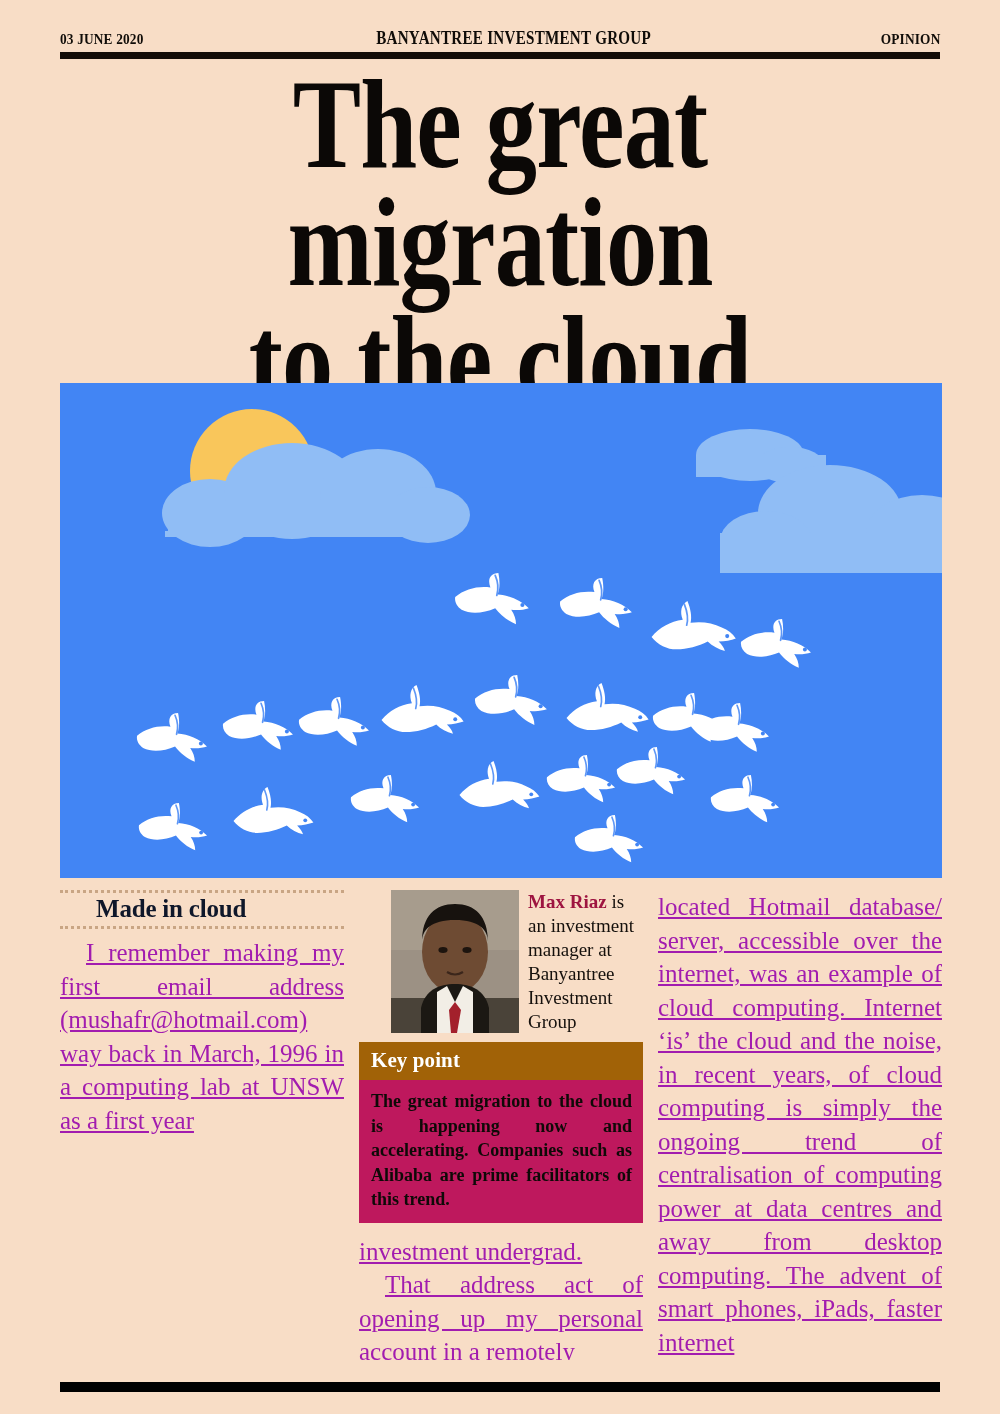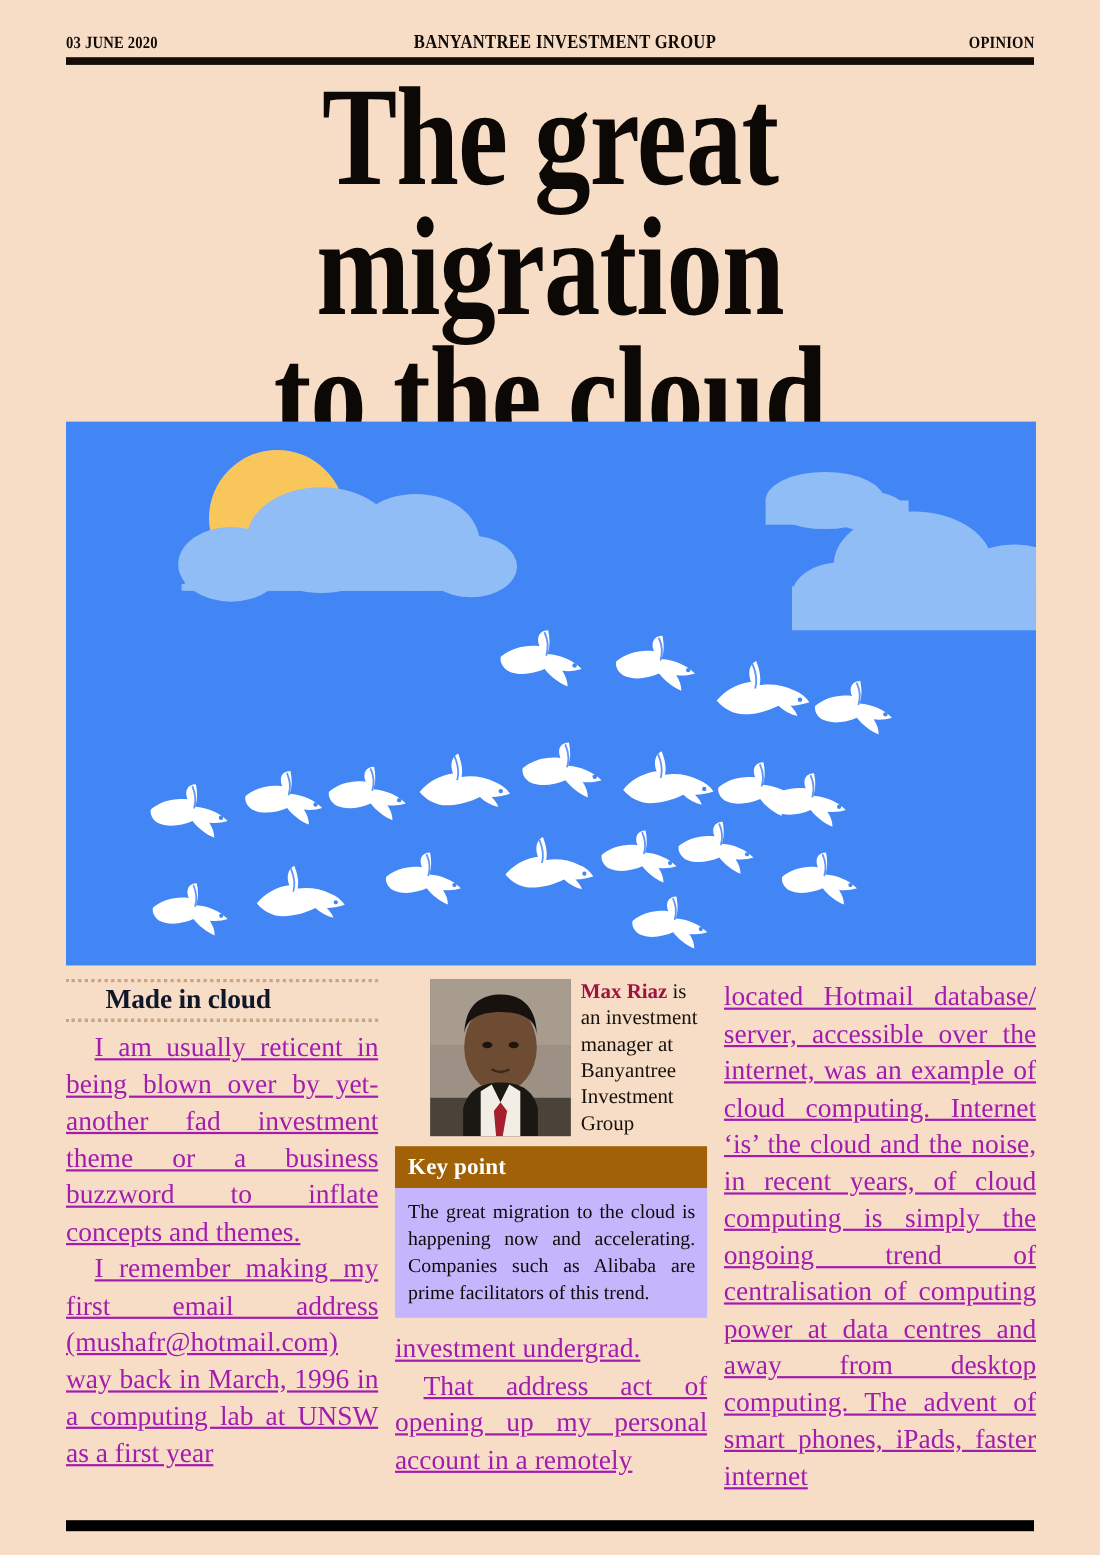--- a/index.html
+++ b/index.html
@@ -183,24 +183,24 @@
     background: #a16207;
     color: #FFFFFF;
     font-family: "Liberation Serif", "DejaVu Serif", serif;
     font-weight: bold;
     font-size: 21px;
     line-height: 1;
     padding: 8px 10px 9px 12px;
     letter-spacing: 0.1px;
   }
   .keypoint-body {
-    background: #c4b5fd;
+    background: #be185d;
     color: #0e0a07;
     font-family: "Liberation Serif", "DejaVu Serif", serif;
-    font-weight: normal;
+    font-weight: bold;
     font-size: 18px;
     line-height: 24.5px;
     padding: 9px 11px 11px 12px;
     text-align: justify;
   }
 
   .rule-bottom {
     position: absolute;
     left: 60px;
     top: 1382px;
@@ -358,21 +358,20 @@
       </g>
     </svg>
   </div>
 
   <div class="columns">
 
     <div class="col col-left">
       <div class="kicker-wrap">
         <div class="kicker">Made in cloud</div>
       </div>
-      <p class="body-p">I am usually reticent in being blown over by yet-another fad investment theme or a business buzzword to inflate concepts and themes.</p>
       <p class="body-p">I remember making my first email address (mushafr@hotmail.com) way back in March, 1996 in a computing lab at UNSW as a first year</p>
     </div>
 
     <div class="col col-mid">
       <div class="byline-row">
         <div class="portrait">
           <svg width="128" height="143" viewBox="0 0 128 143" xmlns="http://www.w3.org/2000/svg">
             <rect x="0" y="0" width="128" height="143" fill="#9C9184"></rect>
             <rect x="0" y="0" width="128" height="60" fill="#A79C8D"></rect>
             <rect x="0" y="108" width="128" height="35" fill="#4a4339"></rect>

